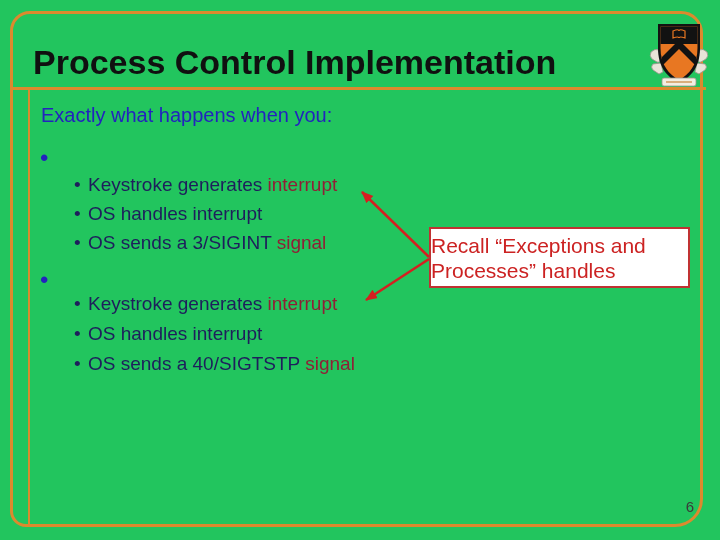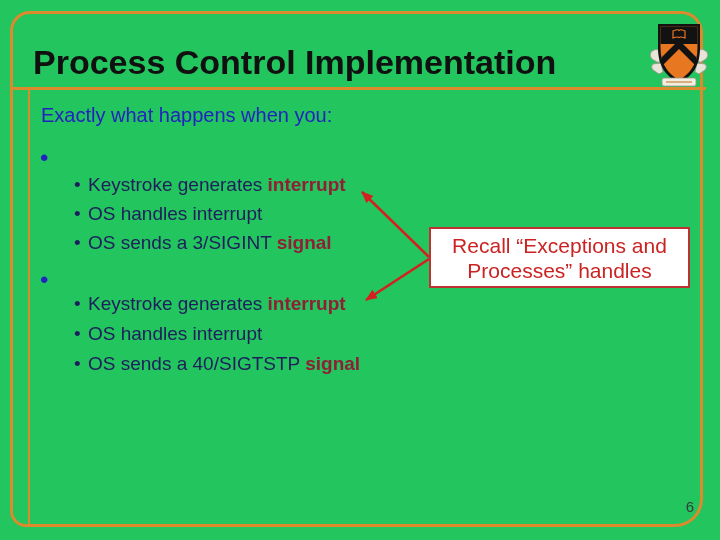--- a/index.html
+++ b/index.html
@@ -17,27 +17,27 @@
     position:absolute;left:33px;top:45px;width:600px;
     font-size:34px;font-weight:bold;color:#101010;line-height:34px;white-space:nowrap;
   }
   .logo{position:absolute;left:649px;top:22px;width:60px;height:66px;}
   .heading{position:absolute;left:41px;top:101px;font-size:20px;line-height:28px;color:#2323BE;white-space:nowrap;}
   .bullet{position:absolute;left:40px;display:flex;font-size:24px;line-height:28px;color:#2323BE;white-space:nowrap;}
   .bullet .dot{flex:0 0 18px;}
   .sublist{position:absolute;left:74px;color:#1E1E5C;font-size:19px;}
   .subitem{display:flex;white-space:nowrap;}
   .subitem .sdot{flex:0 0 14px;}
-  .kw{color:#901F36;font-weight:bold;}
+  .kw{color:#901F36;font-weight:normal;}
   .sub1{top:170px;line-height:29px;}
   .sub2{top:289px;line-height:30px;}
   .callout{
     position:absolute;left:429px;top:227px;width:261px;height:61px;box-sizing:border-box;
     border:2px solid #C03232;color:#CC2222;font-size:21px;line-height:25px;
-    display:flex;flex-direction:column;justify-content:center;text-align:center;background:#fff;
+    display:flex;flex-direction:column;justify-content:center;text-align:left;background:#fff;
   }
   .pagenum{position:absolute;right:26px;top:498px;width:30px;text-align:right;font-size:15px;color:#3a3a3a;}
   .arrows{position:absolute;left:0;top:0;width:720px;height:540px;pointer-events:none;}
 </style>
 </head>
 <body>
 
 <div class="slide">
 
   <div class="frame"></div>

